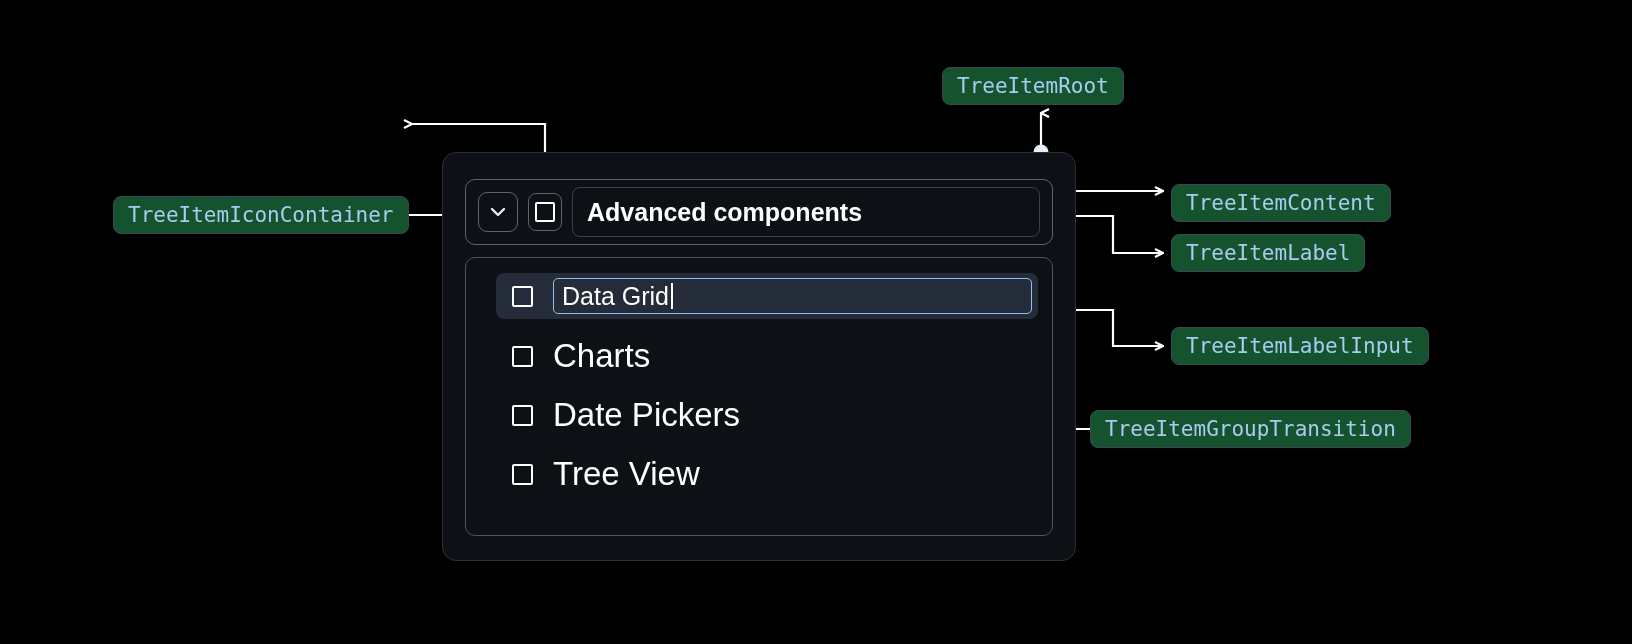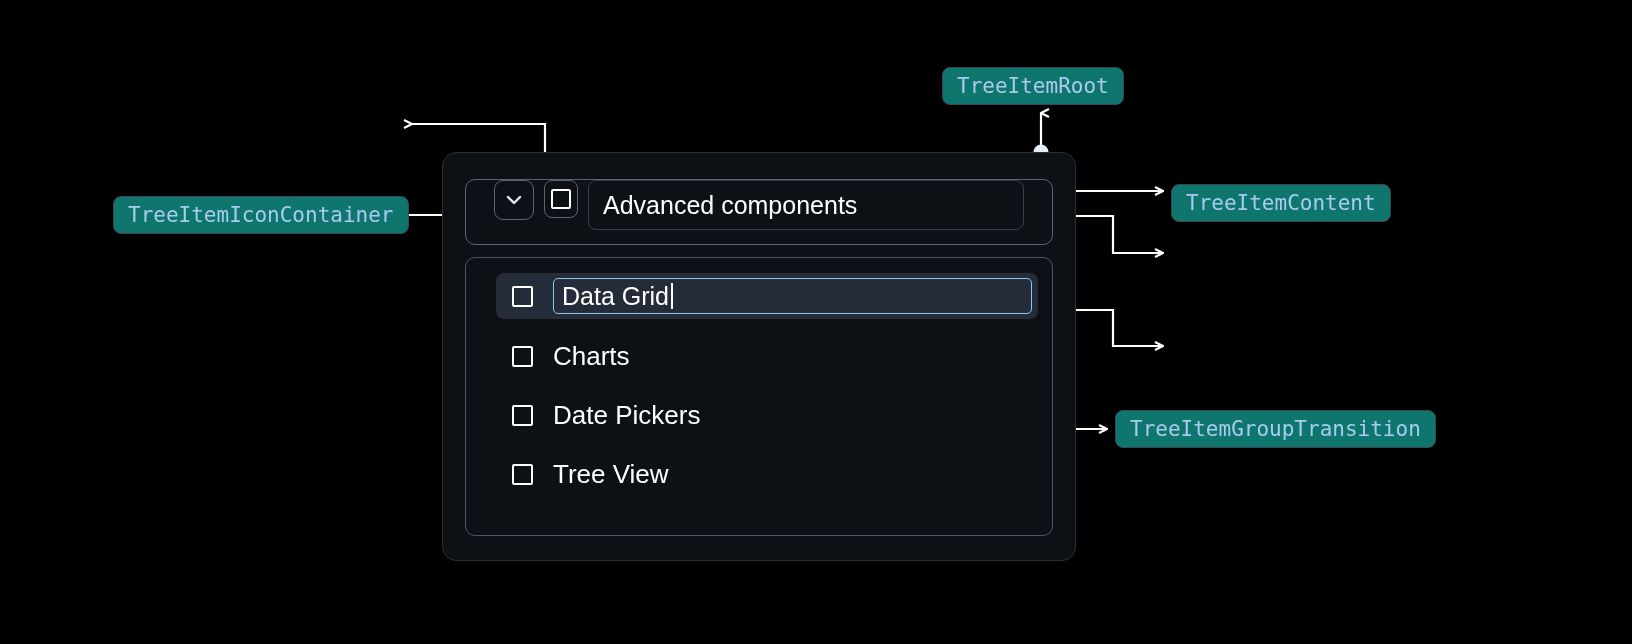--- a/index.html
+++ b/index.html
@@ -13,21 +13,21 @@
 
   
   #wires { position: absolute; inset: 0; width: 1632px; height: 644px; }
 
   
   .chip {
     position: absolute;
     display: flex; align-items: center; justify-content: center;
     height: 38px;
     padding: 12px 14px;
-    background: #0f766e;
+    background: #14532d;
     border: 1px solid #3b4757;
     border-radius: 8px;
     color: #a8cbf0;
     font-family: "DejaVu Sans Mono", monospace;
     font-size: 21px;
     letter-spacing: 0px;
     white-space: nowrap;
   }
 
   
@@ -40,23 +40,24 @@
     border-radius: 14px;
   }
 
   
   #root-item {
     position: absolute;
     left: 22px; top: 26px;
     width: 588px; height: 66px;
     border: 1px solid #5d646e;
     border-radius: 10px;
-    display: flex; 
-    padding: 0 28px;
+    display: flex; align-items: center;
+    padding: 0 12px;
     gap: 10px;
+    font-weight: bold;
   }
   .icon-container {
     width: 40px; height: 40px;
     border: 1px solid #5d646e;
     border-radius: 9px;
     display: flex; align-items: center; justify-content: center;
     flex: 0 0 auto;
   }
   .chev { display:block; }
 
@@ -95,21 +96,21 @@
   }
   .tree-row {
     position: absolute;
     left: 30px;
     width: 542px; height: 46px;
     display: flex; align-items: center;
     gap: 20px;
     border-radius: 8px;
   }
   .tree-row .cb { width: 21px; height: 21px; margin-left: 16px; }
-  .row-label { color: #ffffff; font-size: 26px; }
+  .row-label { color: #ffffff; font-size: 33px; }
 
   #row-edit { top: 15px; background: #232c38; text-align: right; }
   #row-edit .cb { border-color: #ffffff; }
   #label-input {
     flex: 1 1 auto;
     height: 36px;
     margin-right: 6px;
     border: 1.5px solid #8fc3ef;
     border-radius: 5px;
     background: transparent;
@@ -174,23 +175,25 @@
     </g>
   </svg>
 
 
   <div class="chip" style="left:77px; top:196px;margin-left:36px;">TreeItemIconContainer</div>
 
   <div class="chip" style="left:942px; top:67px;">TreeItemRoot</div>
 
   <div class="chip" style="left:1171px; top:172px;margin-top:12px;">TreeItemContent</div>
 
-
-
-  <div class="chip" style="left:1115px; top:410px;">TreeItemGroupTransition</div>
+  <div class="chip" style="left:1171px; top:234px;">TreeItemLabel</div>
+
+  <div class="chip" style="left:1171px; top:327px;">TreeItemLabelInput</div>
+
+  <div class="chip" style="left:1090px; top:410px;">TreeItemGroupTransition</div>
 
   <div id="card">
 
     <div id="root-item">
 
       <div class="icon-container">
         <svg class="chev" width="22" height="22" viewBox="0 0 22 22">
           <path d="M5,8 L11,14 L17,8" fill="none" stroke="#e8eef7" stroke-width="2.4" stroke-linecap="round" stroke-linejoin="round"></path>
         </svg>
       </div>

